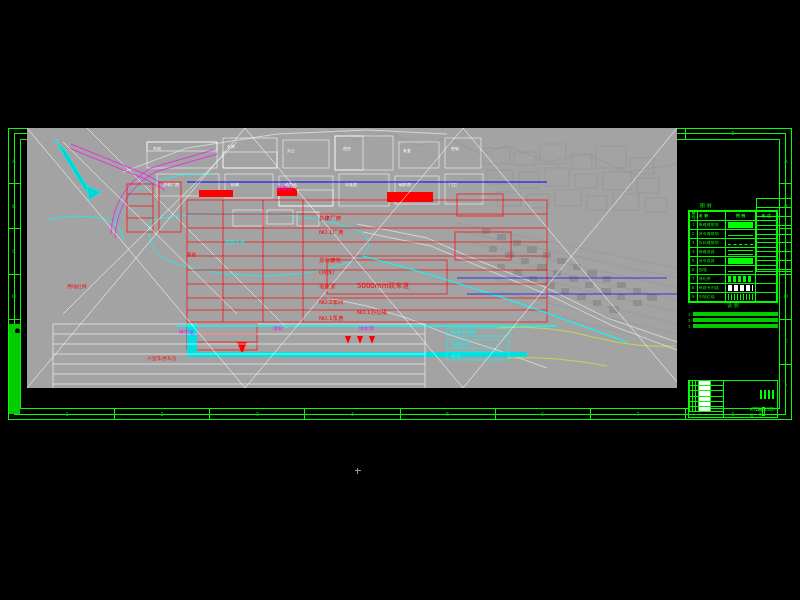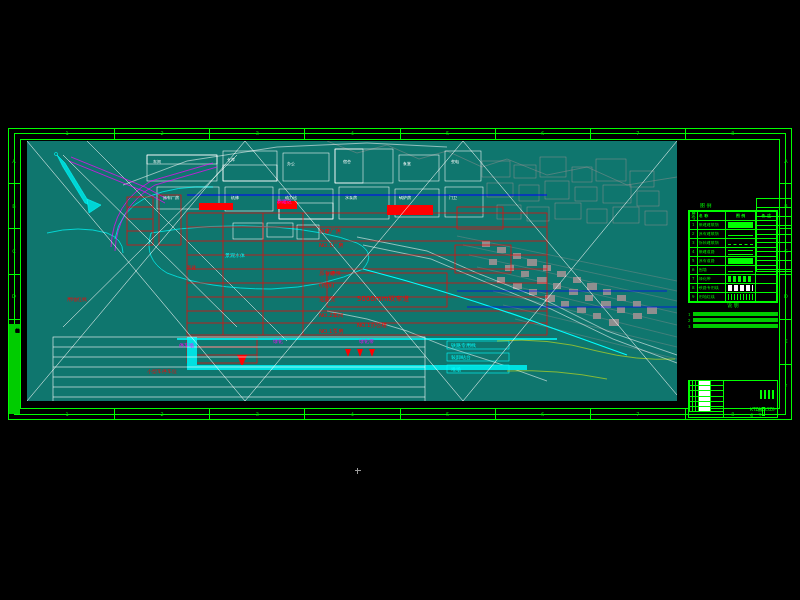--- a/index.html
+++ b/index.html
@@ -26,21 +26,21 @@
   .gridcellV{flex:1;border-bottom:1px solid #00ff00;color:#00dd00;font-size:5px;
              display:flex;align-items:center;justify-content:center;line-height:1;}
   .gridcellV:last-child{border-bottom:none;}
 
   
   .margin-text{position:absolute;left:1px;top:196px;width:9px;height:88px;
                background:#00cc00;color:#000;font-size:4px;writing-mode:vertical-rl;
                overflow:hidden;line-height:1.05;letter-spacing:0;padding:1px;}
 
   
-  .plan{position:absolute;left:19px;top:13px;width:650px;height:260px;overflow:hidden;background:#0f766e;}
+  .plan{position:absolute;left:19px;top:0;width:650px;height:260px;overflow:hidden;background:#a3a3a3;}
   .plan svg{position:absolute;left:0;top:0;}
 
   
   .rpanel{position:absolute;left:674px;top:16px;width:99px;height:260px;}
 
   .leg-title{position:absolute;left:18px;top:58px;font-size:5px;color:#00ff00;white-space:nowrap;}
   .legend{position:absolute;left:6px;top:66px;width:88px;border:1px solid #00ff00;
           border-collapse:collapse;}
   .legend table{border-collapse:collapse;width:88px;}
   .legend td,.legend th{border:1px solid #00ff00;color:#00ee00;font-size:4px;

